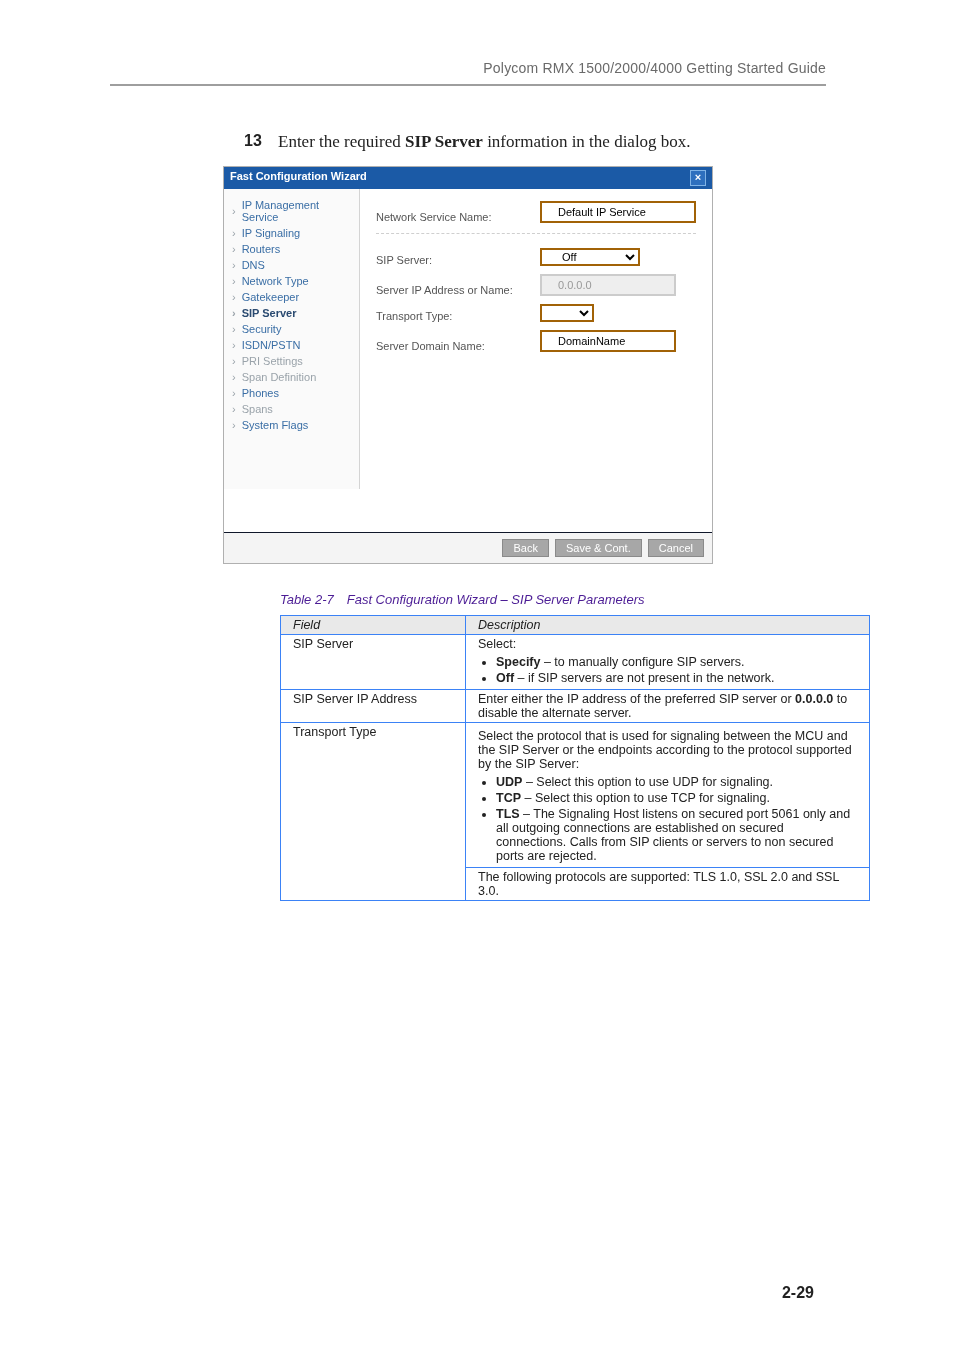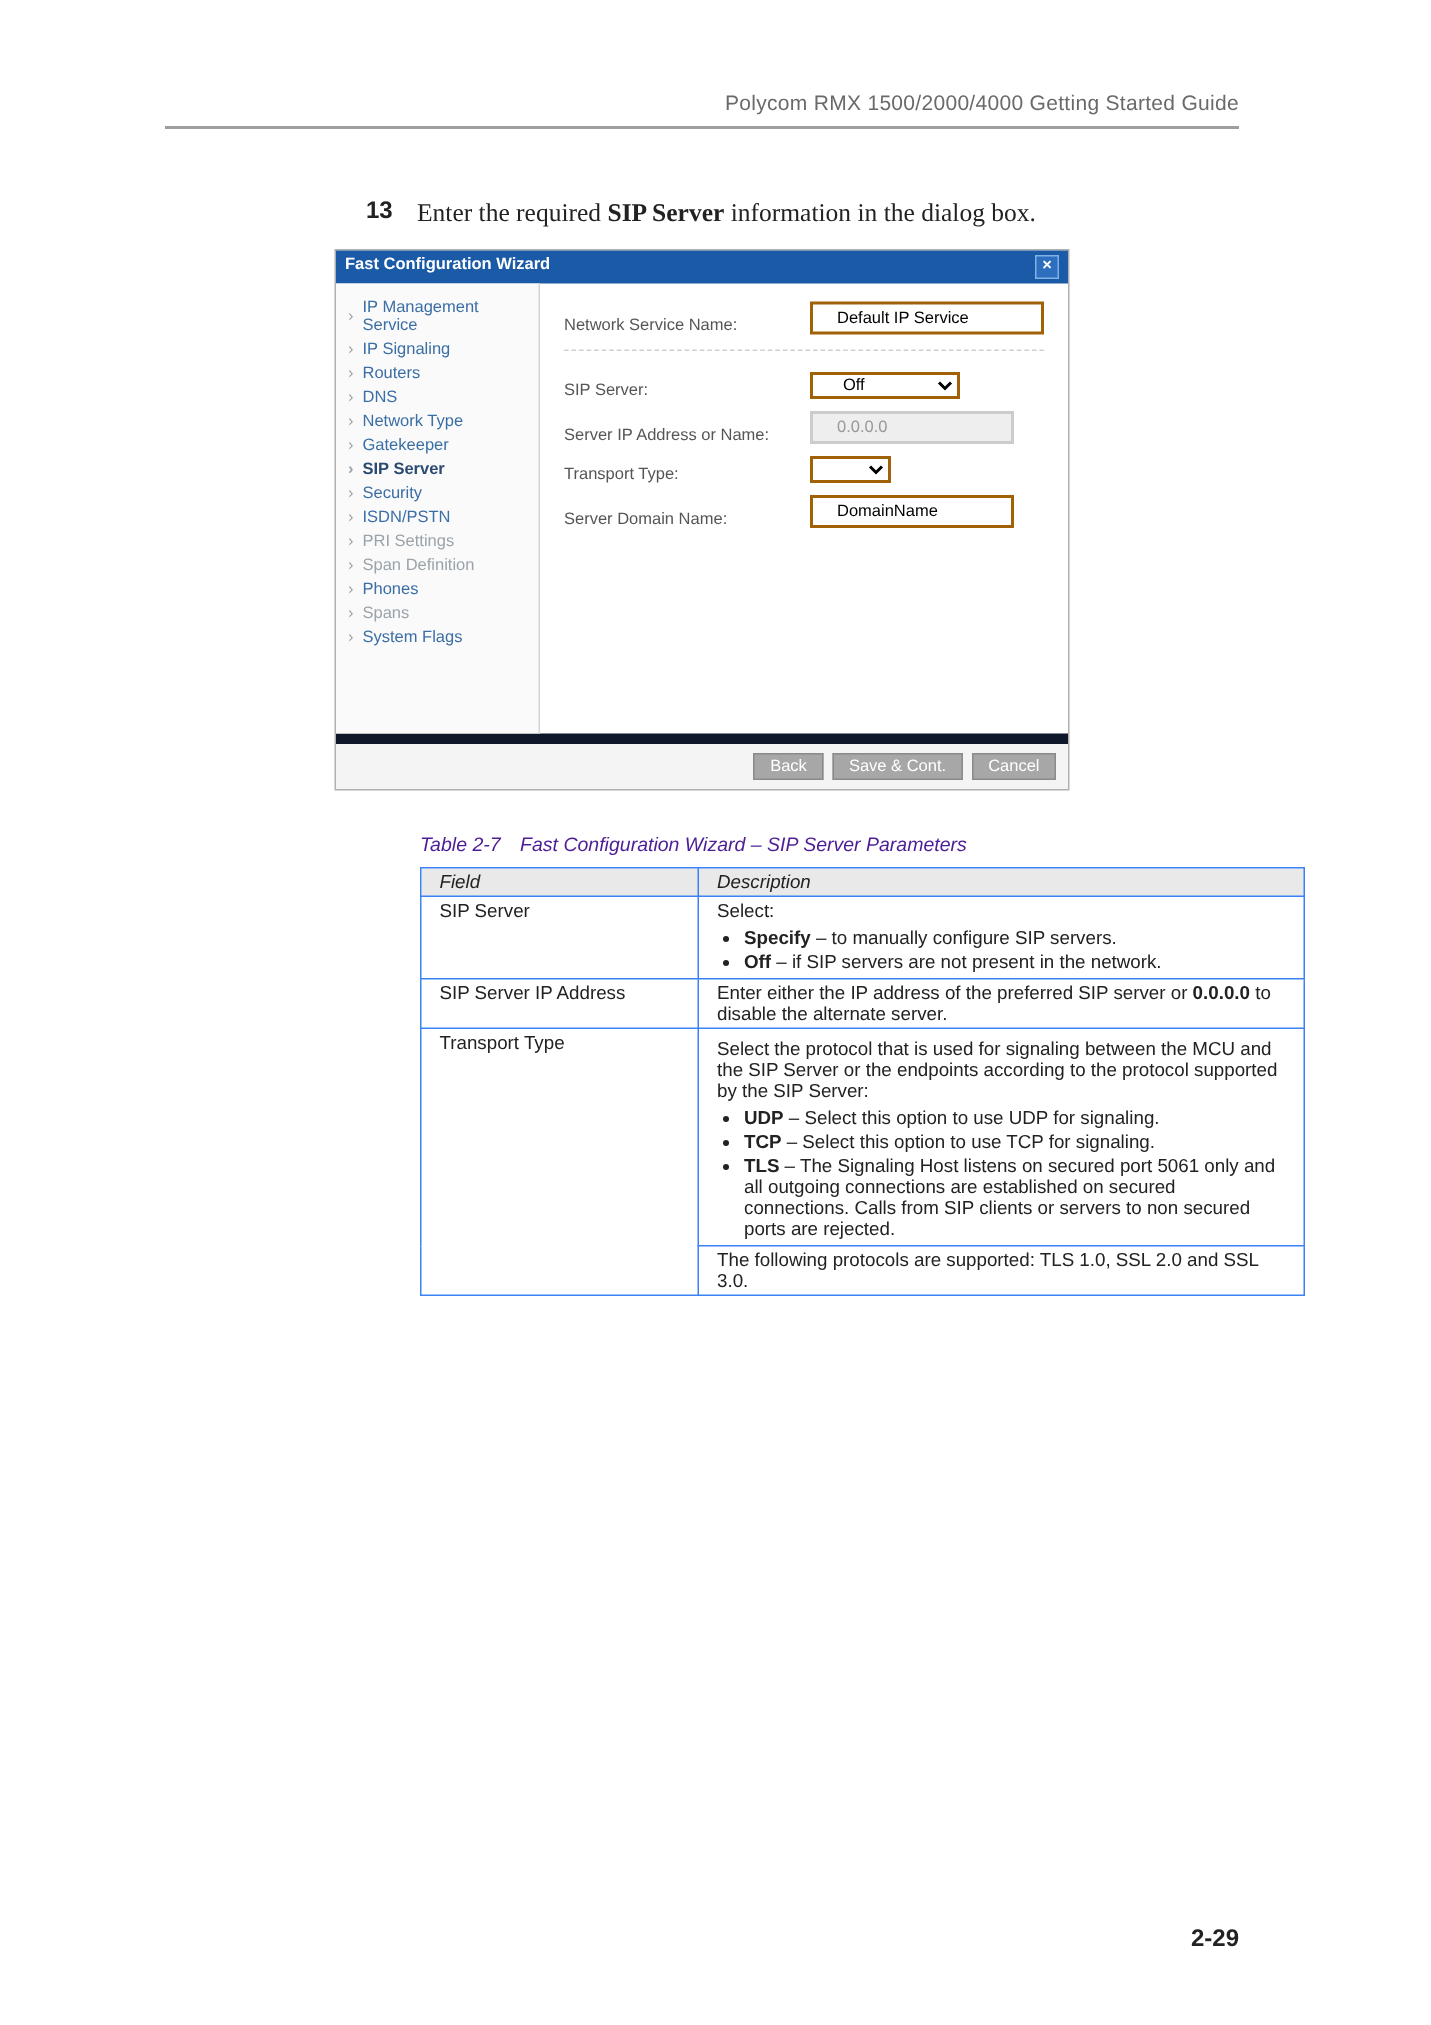--- a/index.html
+++ b/index.html
@@ -126,22 +126,23 @@
   .wizard-input.readonly { background: #eeeeee; color: #999; border-color:#ccc;}
   .wizard-sep {
     border-top: 1px dashed #cfcfcf;
     margin: 10px 0 14px 0;
   }
   .wizard-buttons {
     display: flex;
     justify-content: flex-end;
     gap: 6px;
     padding: 6px 8px;
-    border-top: 7px solid #0f172a;
+    border-top: 1px solid #0f172a;
     background: #f4f4f4;
+    margin-top: 43px;
   }
   .wizard-btn {
     background: #a7a7a7;
     color: #fff;
     font-size: 11px;
     border: 1px solid #8a8a8a;
     padding: 2px 10px;
   }
 
   
@@ -175,21 +176,21 @@
     display: block;
     margin-top: 4px;
   }
   table.params td b { font-weight: 700; }
   table.params ul { margin: 4px 0 0 18px; padding: 0;}
   table.params li { margin: 2px 0; }
 
   .pagenum {
     position: absolute;
     bottom: 48px;
-    right: 110px;
+    right: 122px;
     font-weight: 700;
     font-size: 16px;
   }
 </style>
 </head>
 <body>
 
 <div class="page">
 
   <div class="runhead">Polycom RMX 1500/2000/4000 Getting Started Guide</div>

